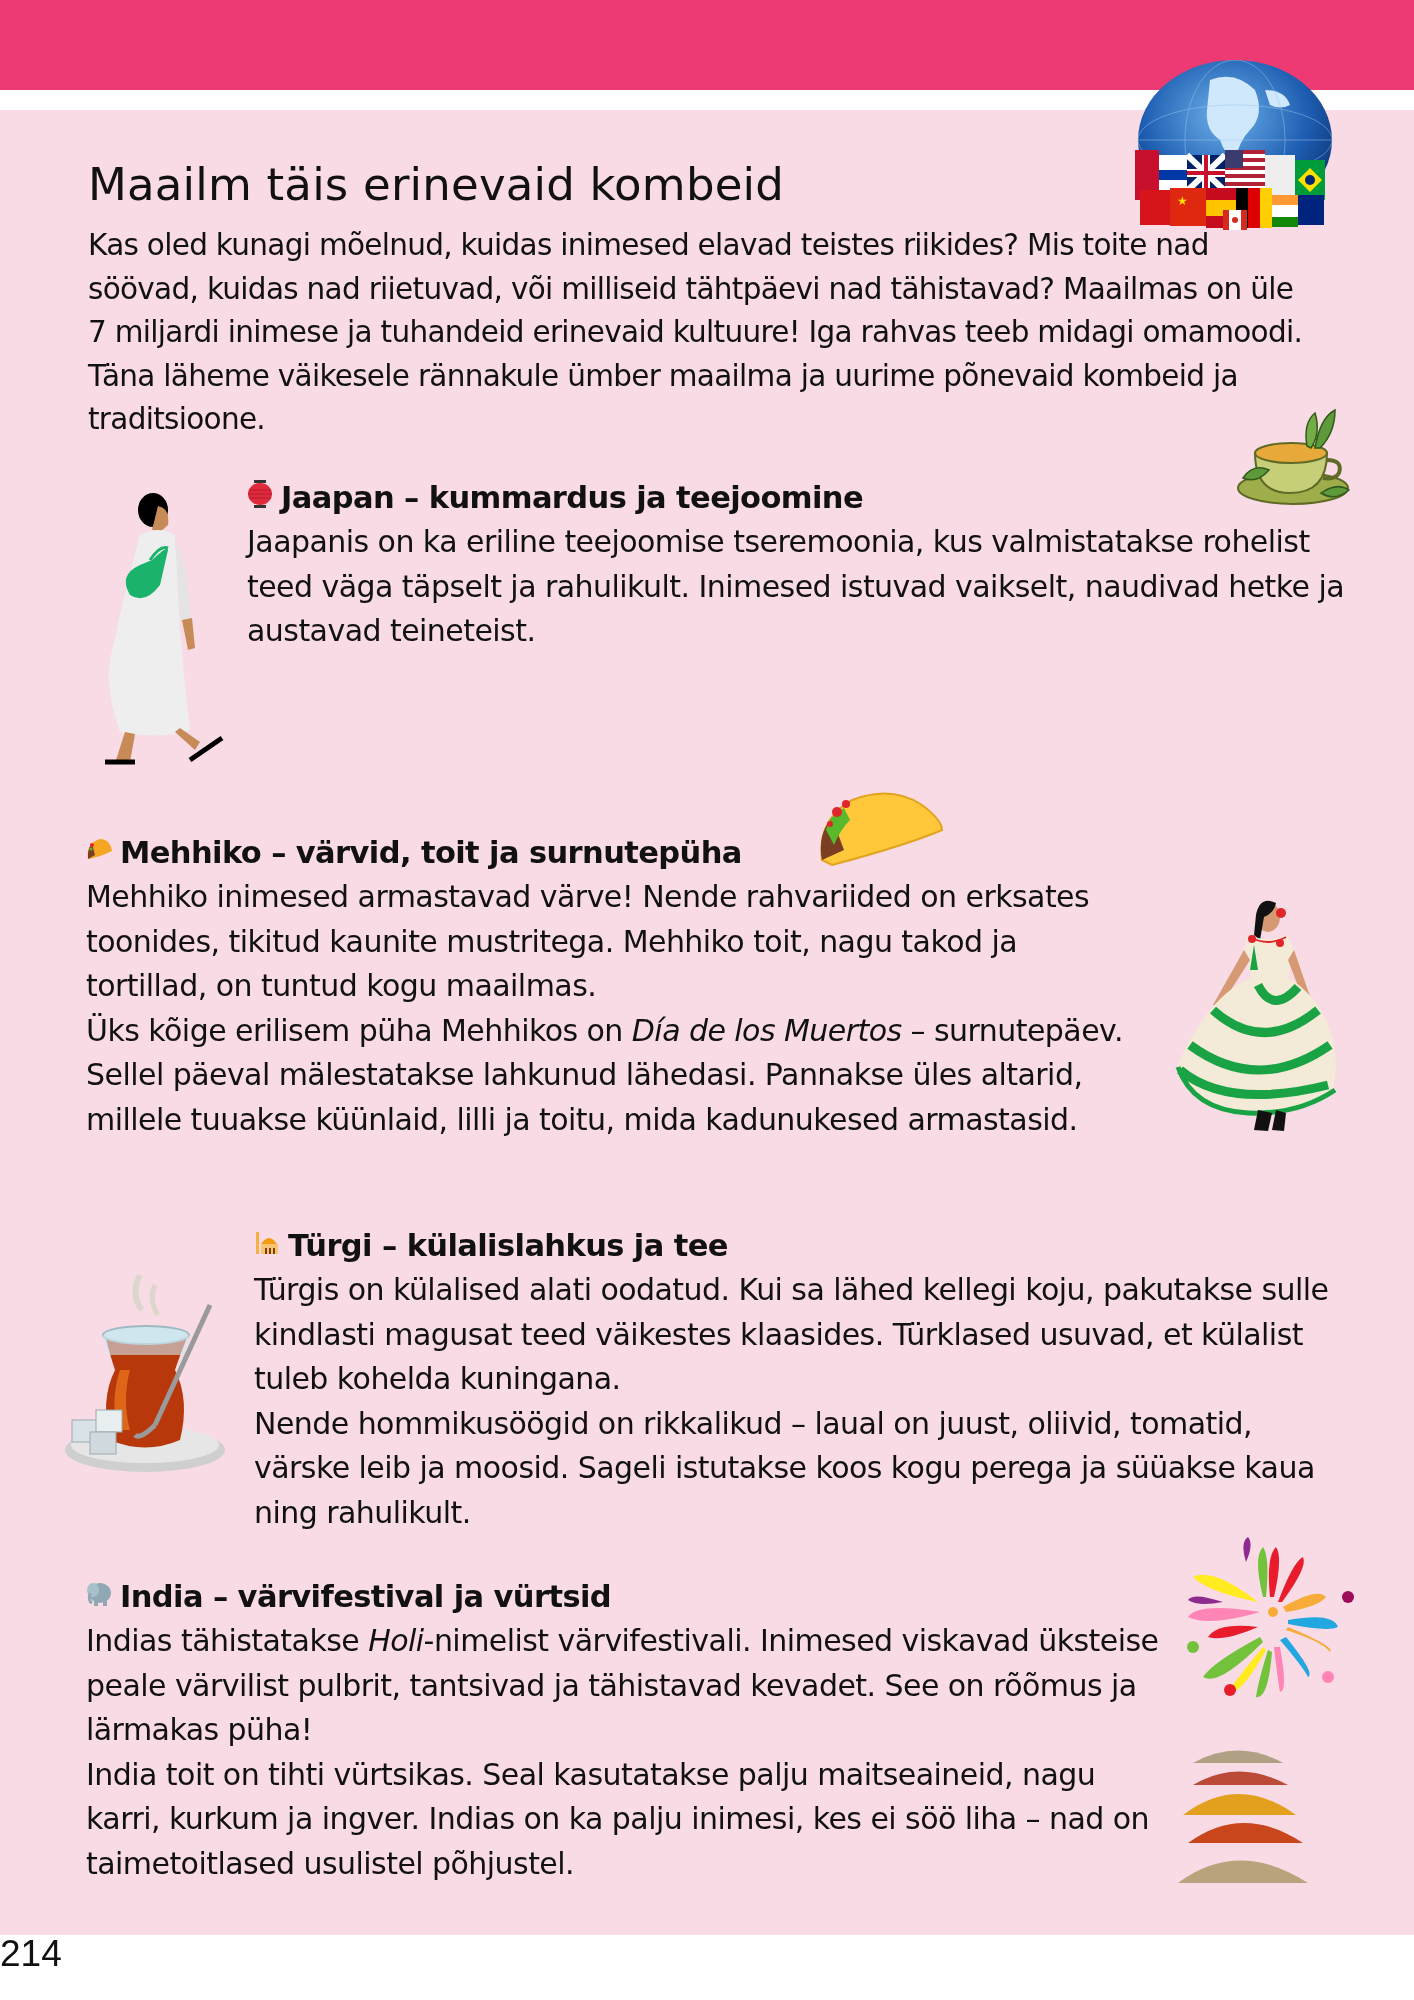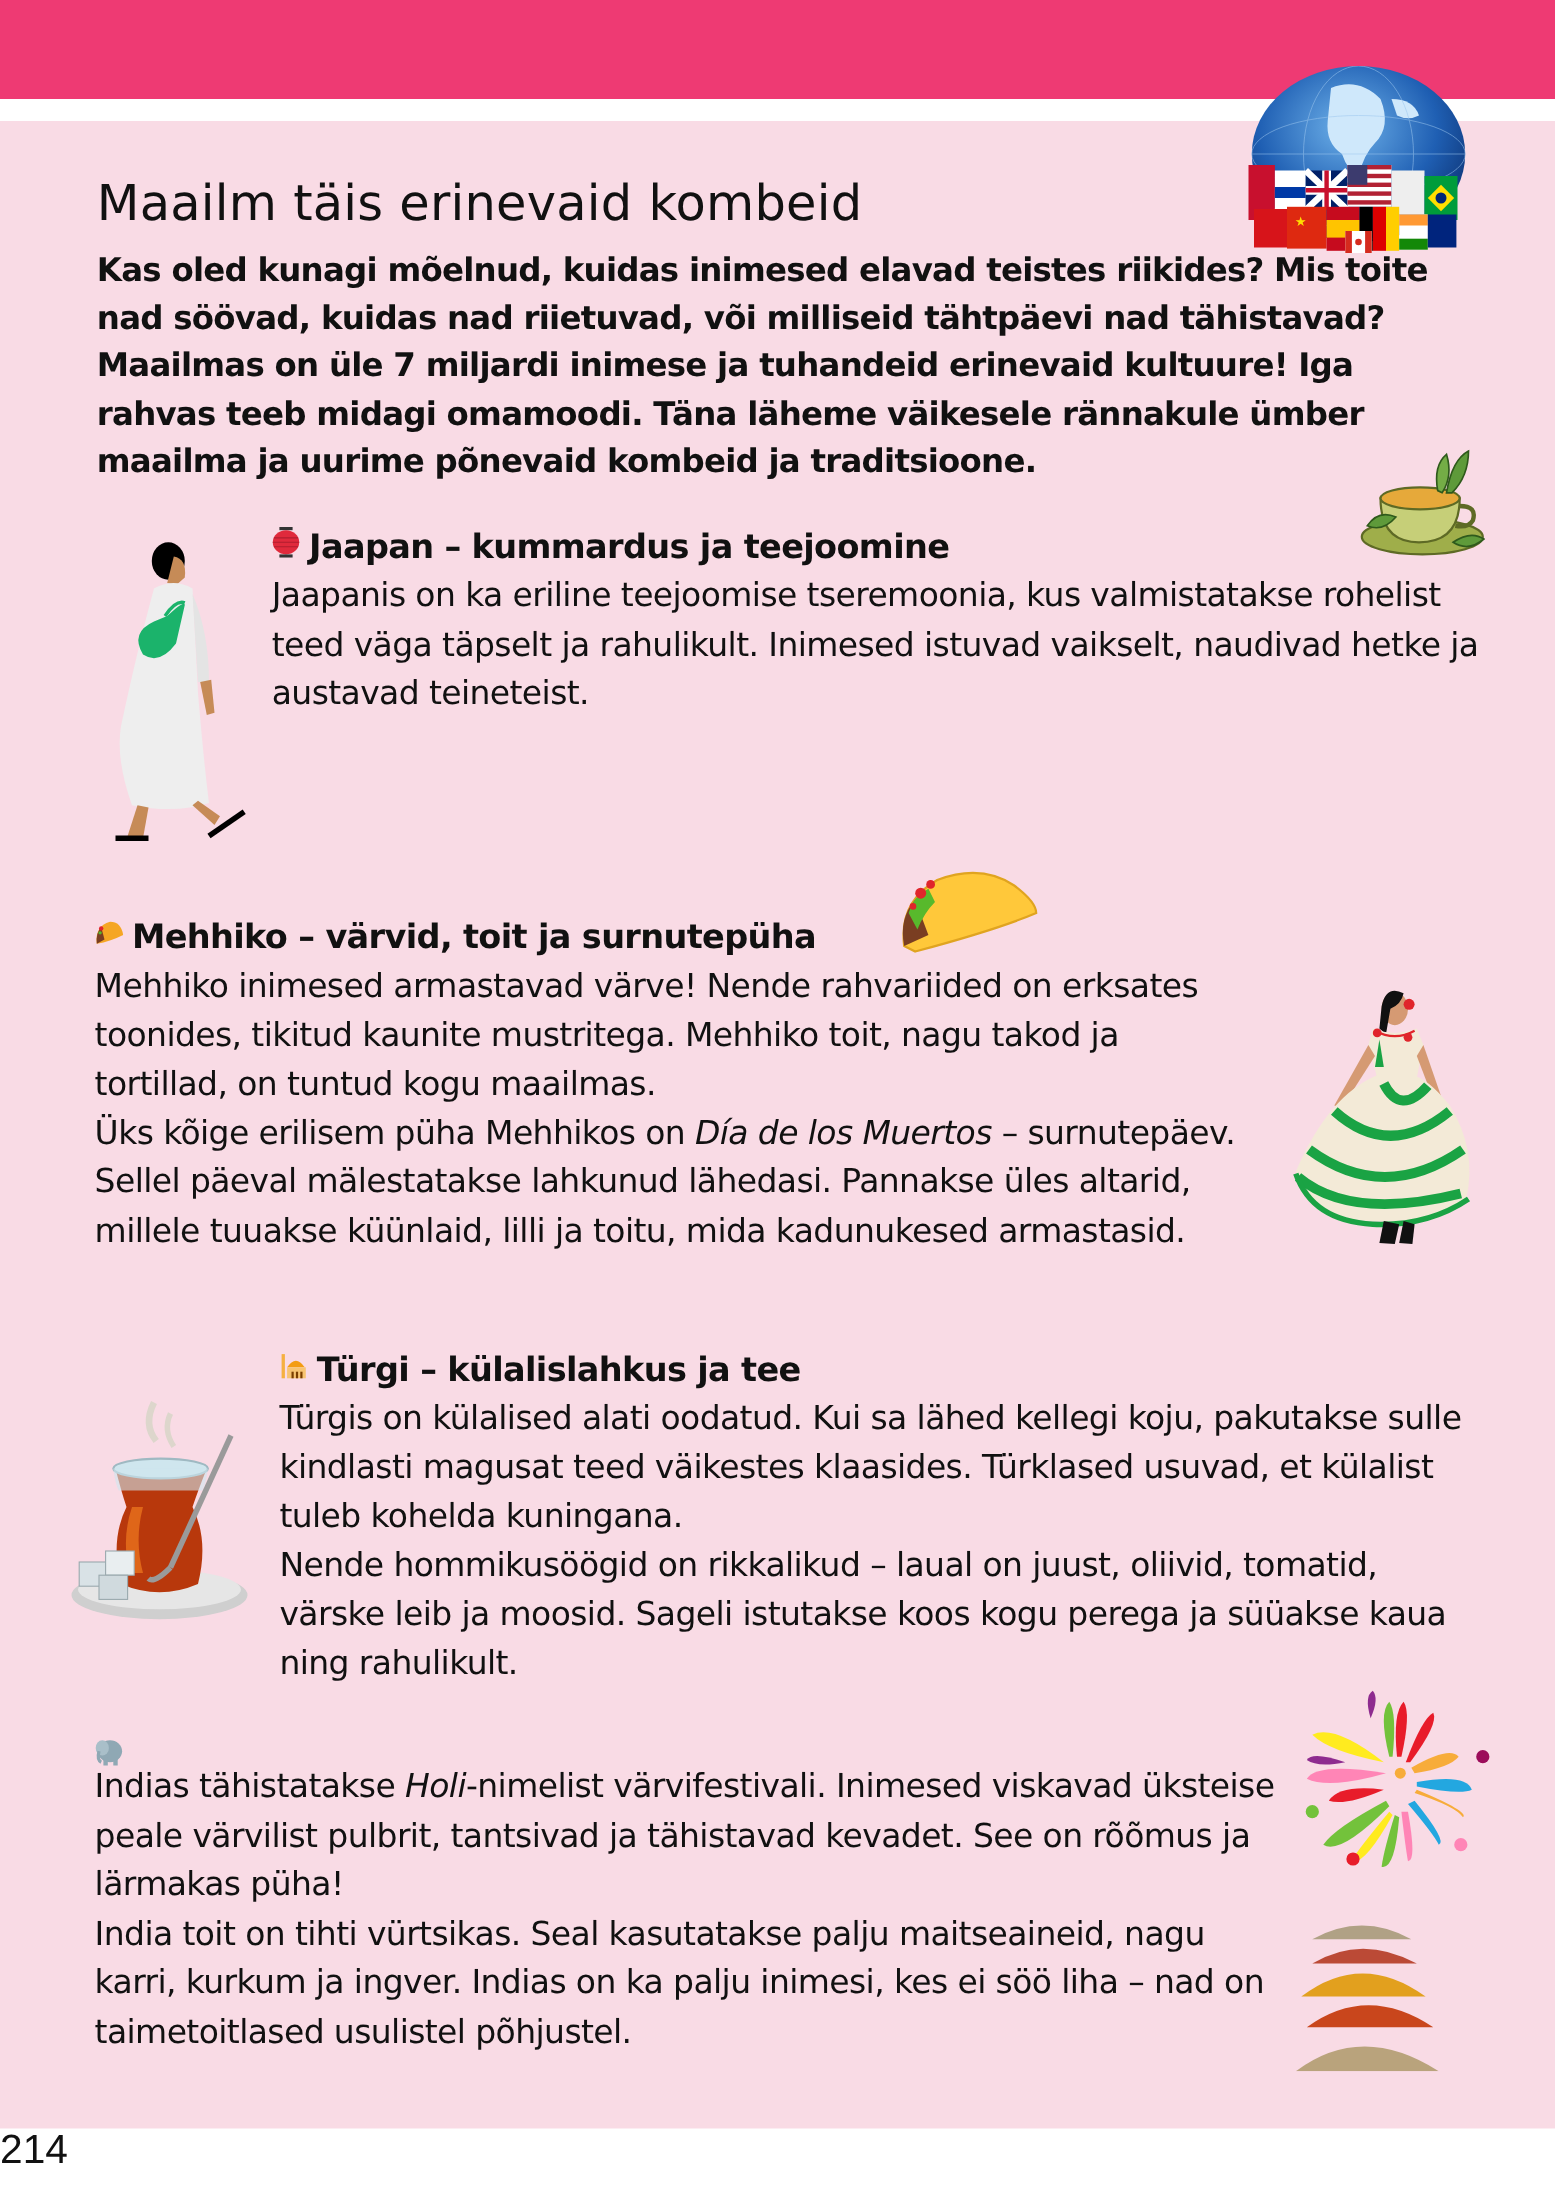--- a/index.html
+++ b/index.html
@@ -2,21 +2,21 @@
 <html><head>
 <meta charset="utf-8">
 <style>
   * { box-sizing: border-box; margin: 0; padding: 0; }
   html, body { width: 1414px; height: 2000px; background: #ffffff; overflow: hidden; }
   body { position: relative; font-family: "DejaVu Sans", "Liberation Sans", sans-serif; color: #111; }
   .top-band { position: absolute; left: 0; top: 0; width: 1414px; height: 90px; background: #ee3a73; }
   .page-bg { position: absolute; left: 0; top: 110px; width: 1414px; height: 1825px; background: #f9dbe5; }
   .abs { position: absolute; }
   .title { left: 88px; top: 158px; font-size: 45px; font-weight: normal; letter-spacing: 0.2px; font-family: "DejaVu Sans", sans-serif; }
-  .intro { left: 88px; top: 224px; width: 1230px; font-size: 29.5px; font-weight: bold; line-height: 43.5px; letter-spacing: -0.7px; }
+  .intro { left: 88px; top: 224px; width: 1230px; font-size: 29.5px; font-weight: normal; line-height: 43.5px; letter-spacing: -0.7px; }
   .section { position: absolute; font-size: 30px; line-height: 44.5px; letter-spacing: -0.55px; }
   .section h2 { font-size: 30.5px; font-weight: bold; line-height: 44px; letter-spacing: -0.6px; display: flex; align-items: flex-start; }
   .section p { margin: 0; }
   .emoji { display: inline-block; width: 26px; height: 28px; margin-right: 8px; position: relative; }
   .page-number { left: 0; width: 1280px; top: 1933px; text-align: left; font-size: 37px; font-family: "Liberation Sans", sans-serif; }
   i { font-style: italic; }
 </style>
 </head>
 <body>
 
@@ -263,18 +263,19 @@
   <h2>
     <span class="emoji">
       <svg width="26" height="28" viewBox="0 0 26 28">
           <ellipse cx="14" cy="14" rx="11" ry="10" fill="#8fa8b4"></ellipse>
           <ellipse cx="7" cy="11" rx="6" ry="7" fill="#a9bfc9"></ellipse>
           <path d="M4 14 Q2 22 6 24" stroke="#8fa8b4" stroke-width="3" fill="none"></path>
           <rect x="8" y="20" width="4" height="7" fill="#8fa8b4"></rect>
           <rect x="17" y="20" width="4" height="7" fill="#8fa8b4"></rect>
         </svg>
     </span>
+    <span>India – värvifestival ja vürtsid</span>
   </h2>
   <p><span>Indias tähistatakse </span><i>Holi</i><span>-nimelist värvifestivali. Inimesed viskavad üksteise peale värvilist pulbrit, tantsivad ja tähistavad kevadet. See on rõõmus ja lärmakas püha!</span></p>
   <p>India toit on tihti vürtsikas. Seal kasutatakse palju maitseaineid, nagu karri, kurkum ja ingver. Indias on ka palju inimesi, kes ei söö liha – nad on taimetoitlased usulistel põhjustel.</p>
 </div>
 
 <div class="abs page-number">214</div>
 
 </body></html>

